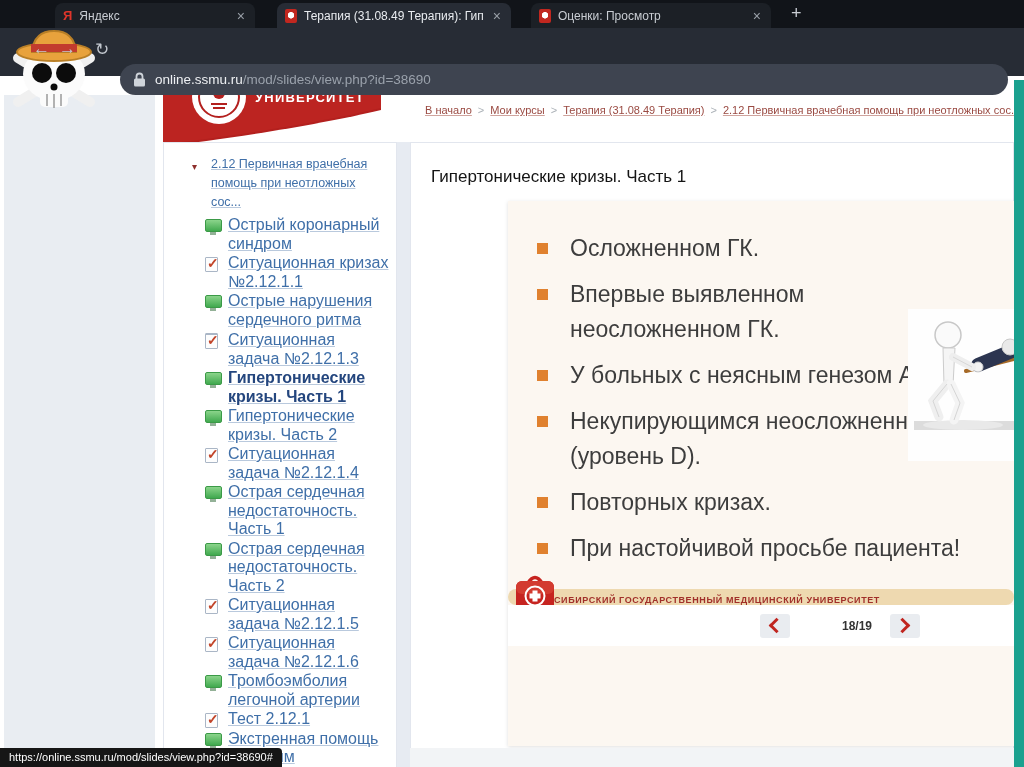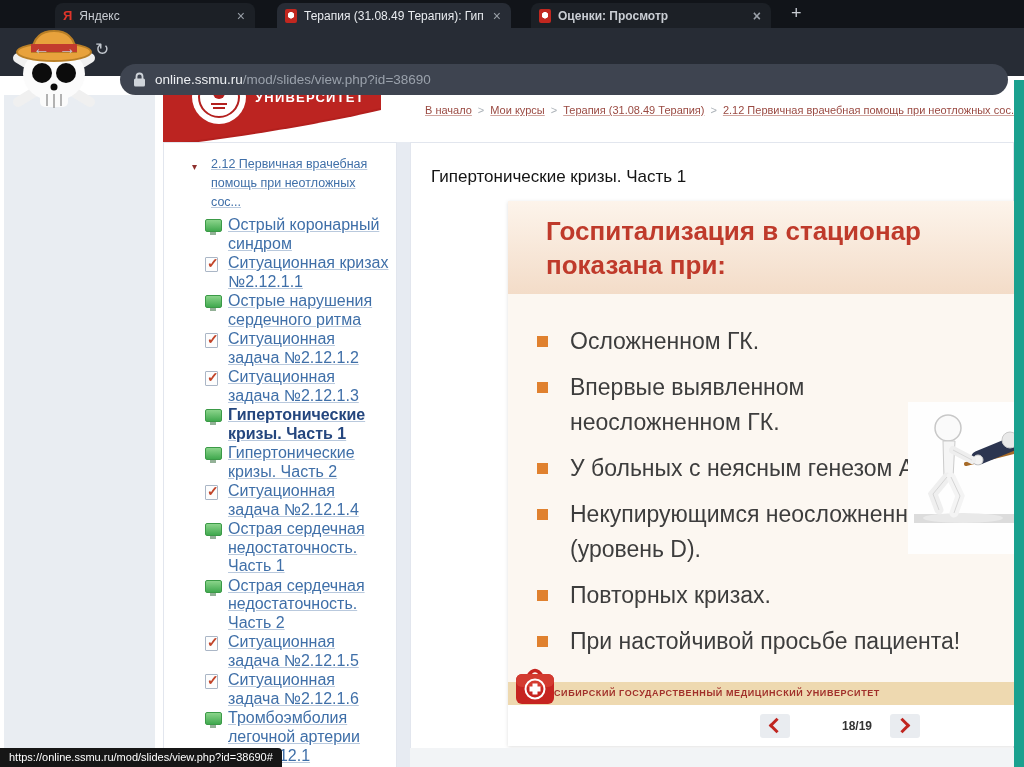--- a/index.html
+++ b/index.html
@@ -7,21 +7,21 @@
           font-family:"Liberation Sans",sans-serif;}
 
   
   .tabstrip{position:absolute;left:0;top:0;width:1024px;height:28px;background:#111419;
             display:flex;align-items:flex-end;z-index:10;}
   .tab{height:25px;border-radius:8px 8px 0 0;display:flex;align-items:center;
        padding:0 8px;background:#1c2026;color:#c9cdd3;font-size:12px;box-sizing:border-box;cursor:pointer;}
   .tab.active{background:#272c35;color:#e9ecf0;}
   .tab1{margin-left:55px;width:200px;}
   .tab2{margin-left:22px;width:234px;}
-  .tab3{margin-left:20px;width:240px;font-weight:bold;}
+  .tab3{margin-left:20px;width:240px;}
   .tab-title{flex:1;overflow:hidden;white-space:nowrap;margin:0 7px;}
   .tab-close{color:#9aa0a8;font-size:14px;line-height:14px;padding:0 2px;}
   .fav-ya{color:#e0352b;font-weight:bold;font-size:13px;}
   .fav-crest{width:12px;height:14px;border-radius:2px;background:#c1271f;
              background-image:radial-gradient(circle at 50% 45%, #fff 0 3px, transparent 3.5px);flex:none;}
   .newtab{color:#c9cdd3;font-size:18px;margin:0 0 4px 20px;cursor:pointer;}
 
   .toolbar{position:absolute;left:0;top:28px;width:1024px;height:48px;background:#272c35;z-index:10;}
   .nav-ic{position:absolute;top:39px;color:#c3c8cf;font-size:17px;z-index:13;cursor:pointer;}
   .ic-back{left:33px;} .ic-fwd{left:59px;} .ic-reload{left:95px;}
@@ -67,21 +67,21 @@
   .slide{position:absolute;left:97px;top:58px;width:506px;height:545px;background:#fcf7f1;
          box-shadow:0 1px 4px rgba(0,0,0,.13);}
   .slide-header{height:93px;background:linear-gradient(#fdf4eb,#f3dcc8);
                 padding:13px 0 0 38px;box-sizing:border-box;}
   .hl{font-size:26px;font-weight:bold;color:#bf3a2b;line-height:34px;}
   .slide-body{position:relative;height:388px;background:#fcf7f1;padding:30px 0 0 20px;box-sizing:border-box;overflow:hidden;}
   .bullet{position:relative;padding-left:42px;margin-bottom:11px;font-size:23px;line-height:35px;
           color:#3d3d3d;white-space:nowrap;}
   .bullet::before{content:"";position:absolute;left:9px;top:12px;width:11px;height:11px;background:#e0812f;}
   .fig{position:absolute;right:0;top:108px;}
-  .slide-footer{position:relative;height:23px;background:#eed9b0;}
+  .slide-footer{position:relative;height:16px;background:#eed9b0;border-radius:9px;}
   .ft-text{font-size:9px;font-weight:bold;color:#a1302a;letter-spacing:.6px;line-height:23px;
            padding-left:46px;white-space:nowrap;overflow:hidden;}
   .bag{position:absolute;left:6px;top:-16px;}
   .slide-nav{position:relative;height:41px;background:#fff;}
   .pgbtn{position:absolute;top:9px;width:30px;height:24px;background:#e9ecf0;border-radius:3px;cursor:pointer;}
   .pg-prev{left:252px;} .pg-next{left:382px;}
   .chev{position:absolute;width:8px;height:8px;border-left:3px solid #c0251f;border-bottom:3px solid #c0251f;}
   .chev-l{left:11px;top:6px;transform:rotate(45deg);}
   .chev-r{left:7px;top:6px;transform:rotate(225deg);}
   .pg-label{position:absolute;left:334px;top:14px;width:60px;font-size:12px;font-weight:bold;color:#333;}
@@ -118,43 +118,39 @@
 
   <div class="sidebar">
     <div class="sec-row">
       <span class="tri">▾</span>
       <span class="sec-link">2.12 Первичная врачебная помощь при неотложных сос...</span>
     </div>
     <ul class="nav-list">
       <li class="nav-item"><span class="ic ic-slides"></span><span class="lbl">Острый коронарный синдром</span></li>
       <li class="nav-item"><span class="ic ic-quiz"></span><span class="lbl">Ситуационная кризах №2.12.1.1</span></li>
       <li class="nav-item"><span class="ic ic-slides"></span><span class="lbl">Острые нарушения сердечного ритма</span></li>
-      <li class="nav-item"><span class="ic ic-quiz"></span><span class="lbl">Ситуационная задача №2.12.1.2</span></li>
+      <li class="nav-item"><span class="ic ic-quiz"></span></li>
       <li class="nav-item"><span class="ic ic-quiz"></span><span class="lbl">Ситуационная задача №2.12.1.3</span></li>
       <li class="nav-item current"><span class="ic ic-slides"></span><span class="lbl">Гипертонические кризы. Часть 1</span></li>
       <li class="nav-item"><span class="ic ic-slides"></span><span class="lbl">Гипертонические кризы. Часть 2</span></li>
       <li class="nav-item"><span class="ic ic-quiz"></span><span class="lbl">Ситуационная задача №2.12.1.4</span></li>
       <li class="nav-item"><span class="ic ic-slides"></span><span class="lbl">Острая сердечная недостаточность. Часть 1</span></li>
       <li class="nav-item"><span class="ic ic-slides"></span><span class="lbl">Острая сердечная недостаточность. Часть 2</span></li>
       <li class="nav-item"><span class="ic ic-quiz"></span><span class="lbl">Ситуационная задача №2.12.1.5</span></li>
       <li class="nav-item"><span class="ic ic-quiz"></span><span class="lbl">Ситуационная задача №2.12.1.6</span></li>
       <li class="nav-item"><span class="ic ic-slides"></span><span class="lbl">Тромбоэмболия легочной артерии</span></li>
       <li class="nav-item"><span class="ic ic-quiz"></span><span class="lbl">Тест 2.12.1</span></li>
       <li class="nav-item"><span class="ic ic-slides"></span><span class="lbl">Экстренная помощь больным бронхиальной астмой</span></li>
     </ul>
   </div>
 
   <div class="main">
     <div class="page-title">Гипертонические кризы. Часть 1</div>
 
     <div class="slide">
-      <div class="slide-header">
-        <div class="hl">Госпитализация в стационар</div>
-        <div class="hl">показана при:</div>
-      </div>
 
       <div class="slide-body">
         <div class="bullet">
           <div>Осложненном ГК.</div>
         </div>
         <div class="bullet">
           <div>Впервые выявленном</div>
           <div>неосложненном ГК.</div>
         </div>
         <div class="bullet">

